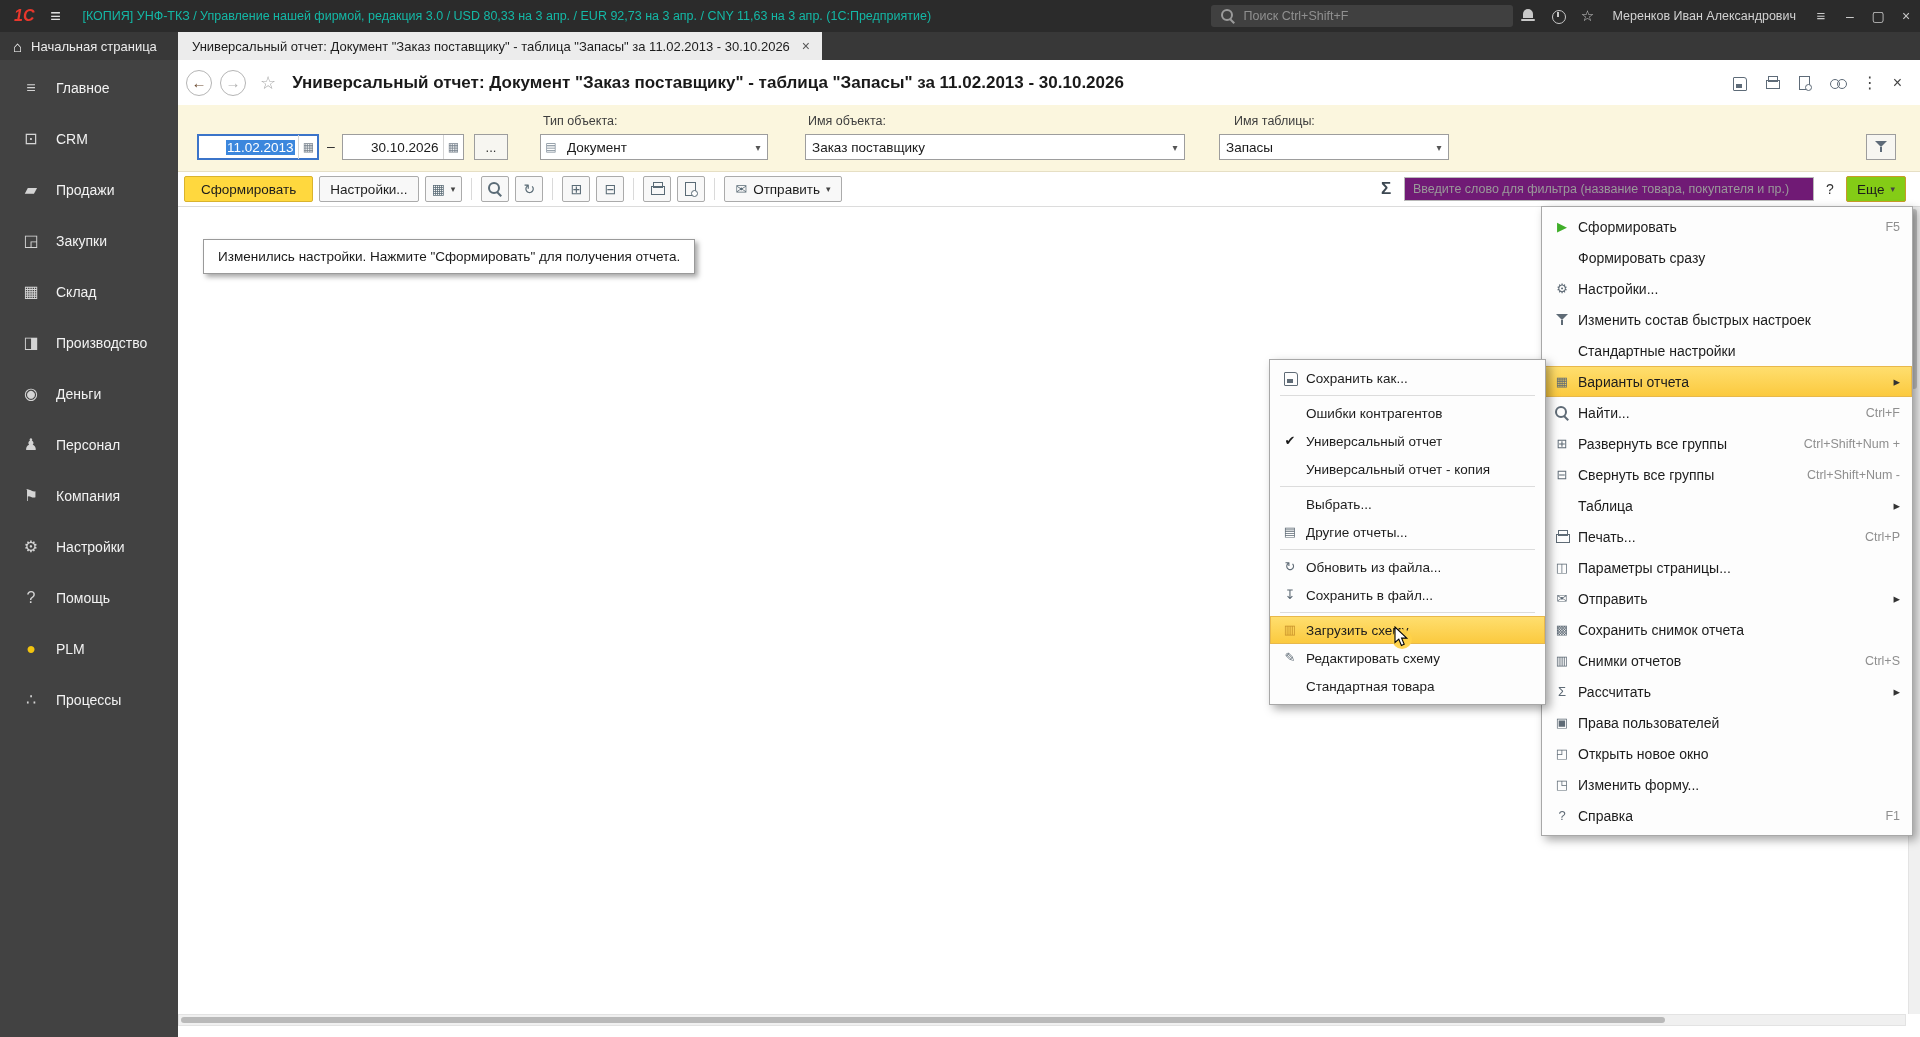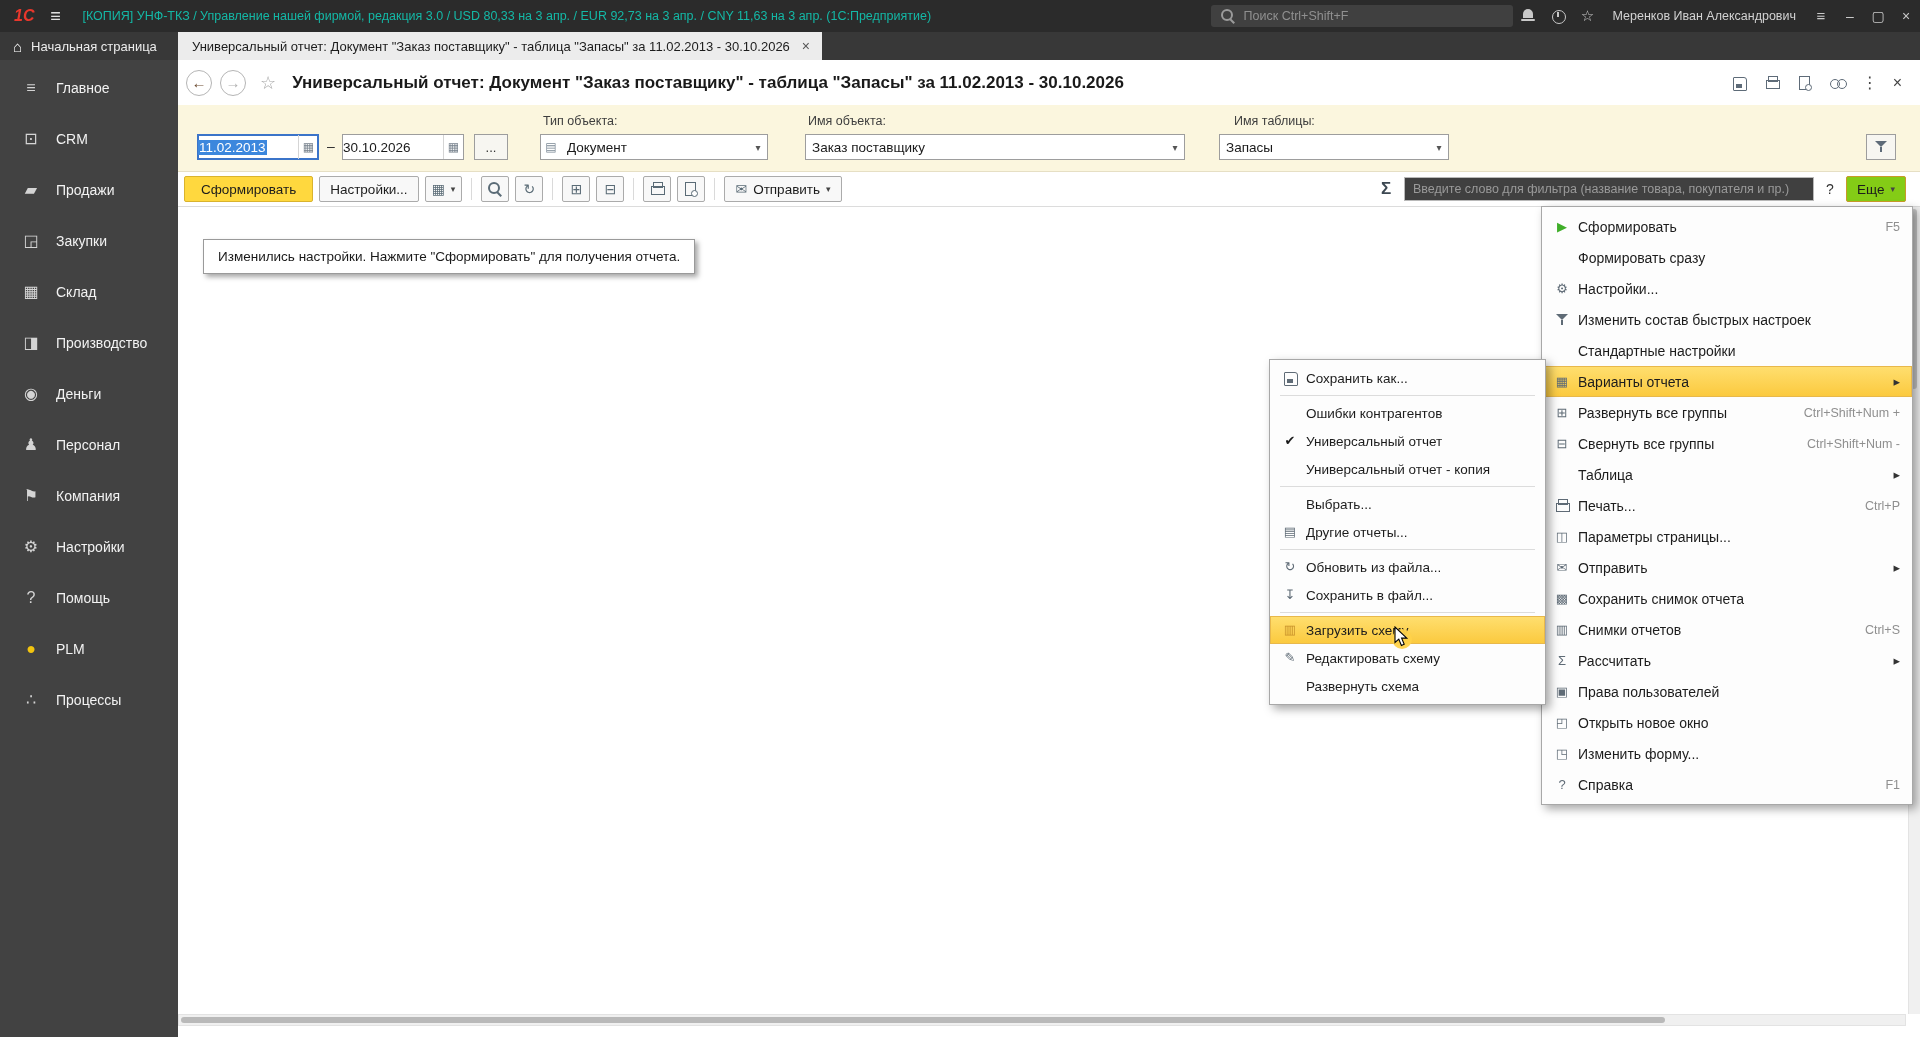--- a/index.html
+++ b/index.html
@@ -57,21 +57,21 @@
   .fav-star { font-size:18px; color:#a8a8a8; margin:0 8px 0 6px; }
   .report-title { font-size:17px; font-weight:700; color:#1a1a1a; white-space:nowrap; overflow:hidden; }
   .header-icons { margin-left:auto; display:flex; gap:15px; align-items:center; color:#5e6b78; }
   .hd-glyph { font-size:16px; color:#444; }
 
   
   .filter-panel { height:67px; background:#fbf6de; border-bottom:1px solid #e6dfc4; position:relative; }
   .f-label { position:absolute; top:9px; font-size:12.5px; color:#3d3d3d; }
   .f-field { position:absolute; top:29px; height:26px; background:#fff; border:1px solid #9d9d9d; display:flex; align-items:center; }
   .f-field.focused { border:1px solid #3b74c9; box-shadow:inset 0 0 0 1px #3b74c9; }
-  .f-val { padding:0 0; font-size:13.5px; flex:1; white-space:nowrap; }
+  .f-val { padding:0 0; font-size:13.5px; flex:1; white-space:nowrap;margin-left:28px; }
   .sel-text { background:#3c87dd; color:#fff; padding:0 1px; }
   .cal-btn { width:20px; text-align:center; color:#76818c; font-size:12px; border-left:1px solid #d5d5d5; align-self:stretch; line-height:24px; }
   .f-dash { position:absolute; top:33px; font-size:14px; color:#333; }
   .f-btn { position:absolute; top:29px; height:26px; border:1px solid #9d9d9d; background:#f7f6f1; display:flex; align-items:center; justify-content:center; font-size:13px; color:#333; }
   .dd .dd-value { padding:0 6px; font-size:13.5px; flex:1; white-space:nowrap; overflow:hidden; }
   .dd .dd-arrow { width:18px; text-align:center; color:#555; font-size:10px; }
   .doc-ic { width:20px; text-align:center; color:#7a8894; font-size:12px; }
   .funnel-btn { color:#5e6b78; }
 
   
@@ -80,21 +80,21 @@
   .btn-primary { background:#ffd83e; border-color:#d9b32e; padding:0 16px; }
   .btn-pressed { background:#84cc16; border-color:#c9992a; }
   .icon-btn { width:28px; padding:0; justify-content:center; }
   .split-btn { padding:0 6px; }
   .tool-sep { width:1px; height:22px; background:#dadada; margin:0 3px; }
   .tb-glyph { font-size:14px; color:#5a6b76; line-height:1; }
   .tb-ic { color:#5a6b76; }
   .dd-arrow2 { font-size:9px; color:#444; }
   .toolbar-right { margin-left:auto; display:flex; align-items:center; gap:8px; }
   .sigma { font-size:17px; font-weight:700; color:#3c4852; width:20px; text-align:center; }
-  .filter-input { width:410px; height:24px; border:1px solid #b9b9b9; background:#404040; display:flex; align-items:center; padding:0 8px; overflow:hidden; }
+  .filter-input { width:410px; height:24px; border:1px solid #b9b9b9; background:#701a75; display:flex; align-items:center; padding:0 8px; overflow:hidden; }
   .filter-input .ph2 { color:#9a9a9a; font-size:12.5px; white-space:nowrap; }
   .help-q { font-size:14px; color:#333; width:16px; text-align:center; }
 
   
   .content { position:relative; flex:1; background:#fff; }
   .msg-box { position:absolute; left:25px; top:32px; background:#fff; border:1px solid #9a9a9a; box-shadow:3px 3px 5px rgba(0,0,0,.35); padding:9px 14px; font-size:13.5px; color:#1a1a1a; white-space:nowrap; }
   .hscroll { position:absolute; left:0; bottom:11px; height:12px; width:1728px; background:#f0f0f0; border:1px solid #e3e3e3; }
   .hscroll-thumb { position:absolute; left:2px; top:2px; height:6px; width:86%; background:#b9b9b9; border-radius:3px; }
   .vscroll { position:absolute; right:0; top:147px; bottom:23px; width:12px; background:#f0f0f0; border-left:1px solid #e3e3e3; }
   .vscroll-thumb { position:absolute; left:2px; top:2px; width:6px; height:180px; background:#c6c6c6; border-radius:3px; }
@@ -341,20 +341,25 @@
       <span class="mi-icon"></span>
       <span class="mi-label">Стандартные настройки</span>
       <span class="mi-shortcut"></span>
     </div>
     <div class="menu-item highlighted has-submenu">
       <span class="mi-icon">▦</span>
       <span class="mi-label">Варианты отчета</span>
       <span class="mi-shortcut"></span>
     </div>
     <div class="menu-item">
+      <span class="mi-icon i-search"></span>
+      <span class="mi-label">Найти...</span>
+      <span class="mi-shortcut">Ctrl+F</span>
+    </div>
+    <div class="menu-item">
       <span class="mi-icon">⊞</span>
       <span class="mi-label">Развернуть все группы</span>
       <span class="mi-shortcut">Ctrl+Shift+Num +</span>
     </div>
     <div class="menu-item">
       <span class="mi-icon">⊟</span>
       <span class="mi-label">Свернуть все группы</span>
       <span class="mi-shortcut">Ctrl+Shift+Num -</span>
     </div>
     <div class="menu-item has-submenu">
@@ -465,21 +470,21 @@
       <span class="mi-label">Загрузить схему</span>
       <span class="mi-shortcut"></span>
     </div>
     <div class="menu-item">
       <span class="mi-icon">✎</span>
       <span class="mi-label">Редактировать схему</span>
       <span class="mi-shortcut"></span>
     </div>
     <div class="menu-item">
       <span class="mi-icon"></span>
-      <span class="mi-label">Развернуть схема</span>
+      <span class="mi-label">Стандартная товара</span>
       <span class="mi-shortcut"></span>
     </div>
   </div>
 
 <div class="click-glow" style="left:1392px;top:629px;"></div>
 <svg class="cursor" style="left:1394px;top:626px;" width="15" height="22" viewBox="0 0 15 22">
   <path d="M1,1 L1,16.5 L4.8,13.1 L7.4,19.4 L10.2,18.2 L7.6,12.1 L12.8,12.1 Z" fill="#ffffff" stroke="#000000" stroke-width="1.1"></path>
 </svg>
 
 </body></html>

